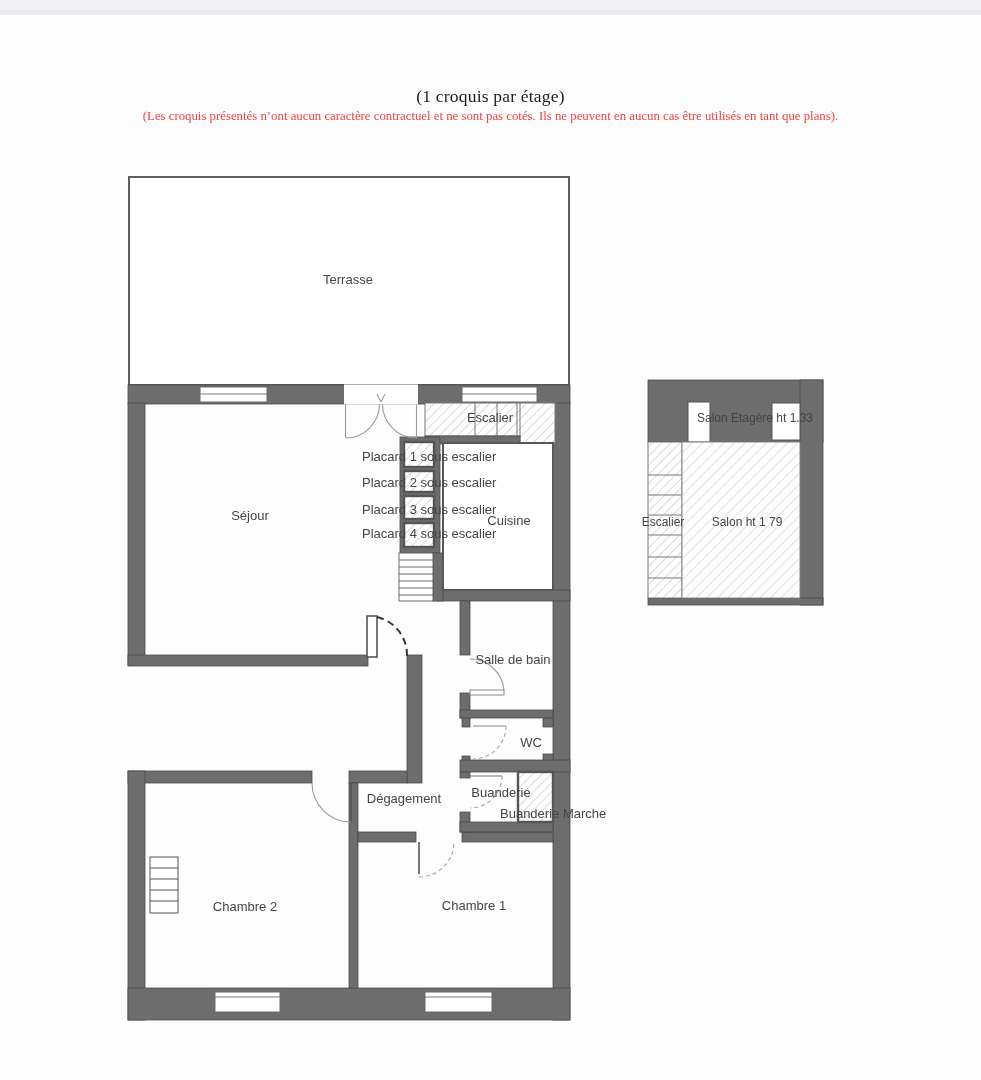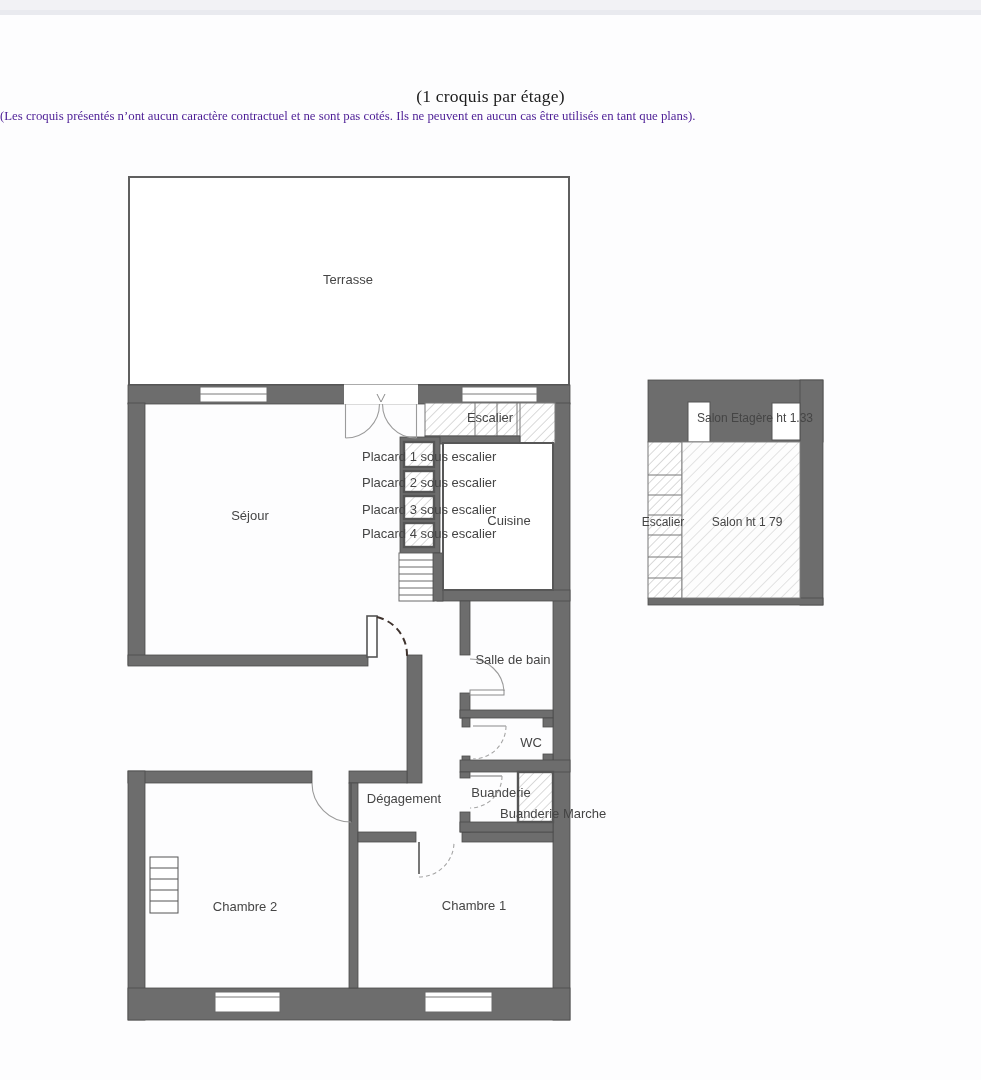--- a/index.html
+++ b/index.html
@@ -7,22 +7,22 @@
     position:relative;width:981px;height:1080px;margin:10px auto;
     background:#fdfdfe;overflow:hidden;
     font-family:"Liberation Serif", serif;
   }
   #top-edge{position:absolute;top:0;left:0;width:100%;height:5px;background:#e9eaef;}
   #doc-title{
     position:absolute;top:76px;left:0;width:100%;text-align:center;
     font-size:17.5px;color:#1d1d1d;letter-spacing:.2px;
   }
   #doc-subtitle{
-    position:absolute;top:99px;left:0;width:100%;text-align:left;
-    font-size:12.8px;color:#4c1d95;
+    position:absolute;top:99px;left:0;width:100%;text-align:center;
+    font-size:12.8px;color:#ef4444;
   }
   svg{position:absolute;top:0;left:0;}
   .wall{fill:var(--wall,#6d6d6d);stroke:var(--wall_edge,#4c4c4c);stroke-width:.8;}
   .room-label{
     font-family:"Liberation Sans", sans-serif;
     font-size:13px;fill:var(--text,#454545);
   }
   .small-label{font-size:12px;}
   .white{fill:#fff;}
   .win{fill:#fff;stroke:#6a6a6a;stroke-width:1;}

